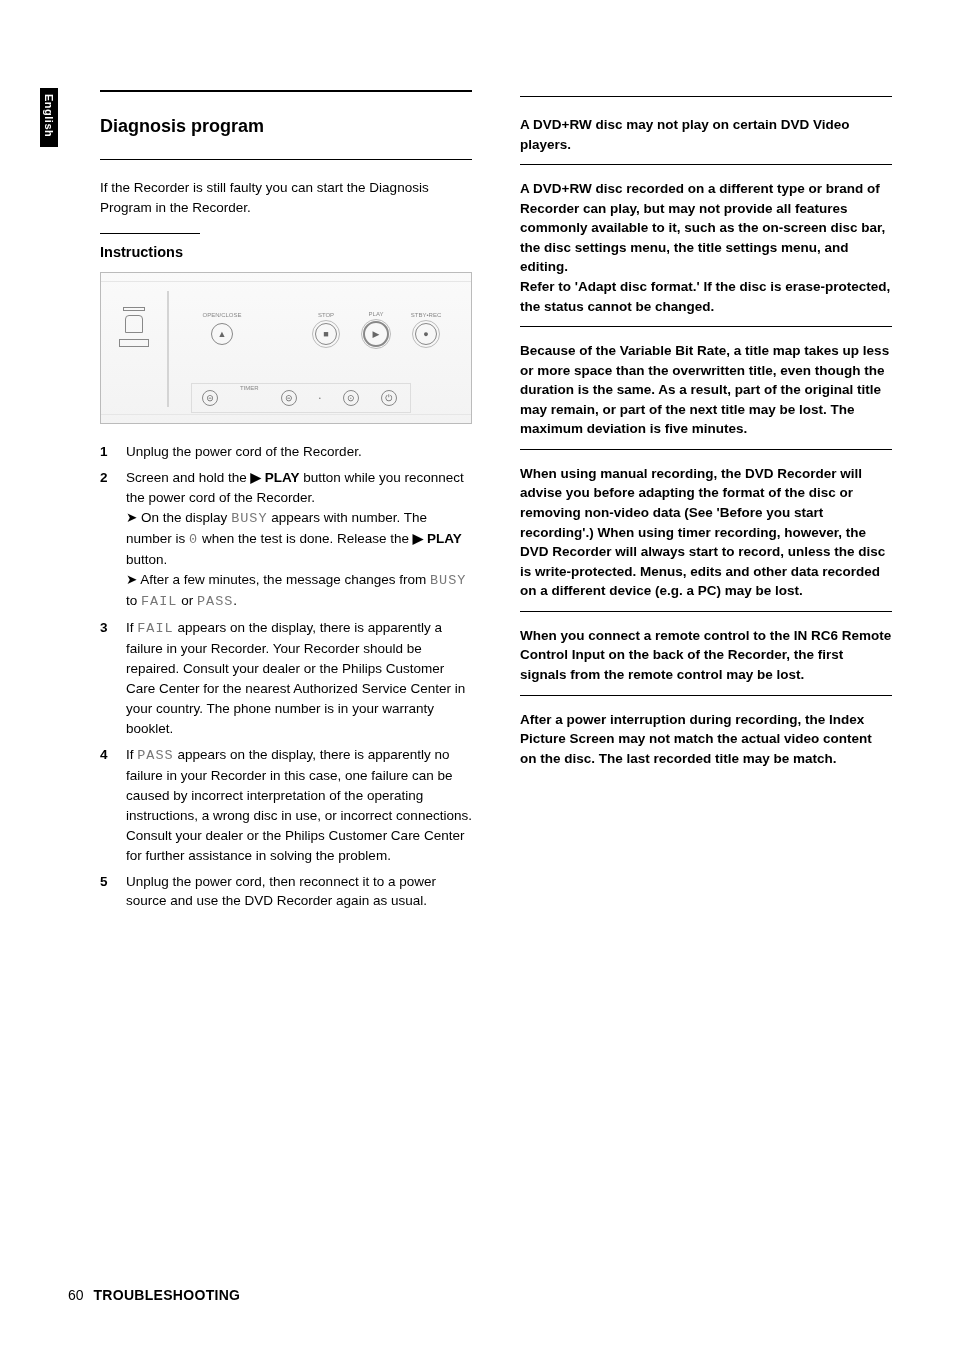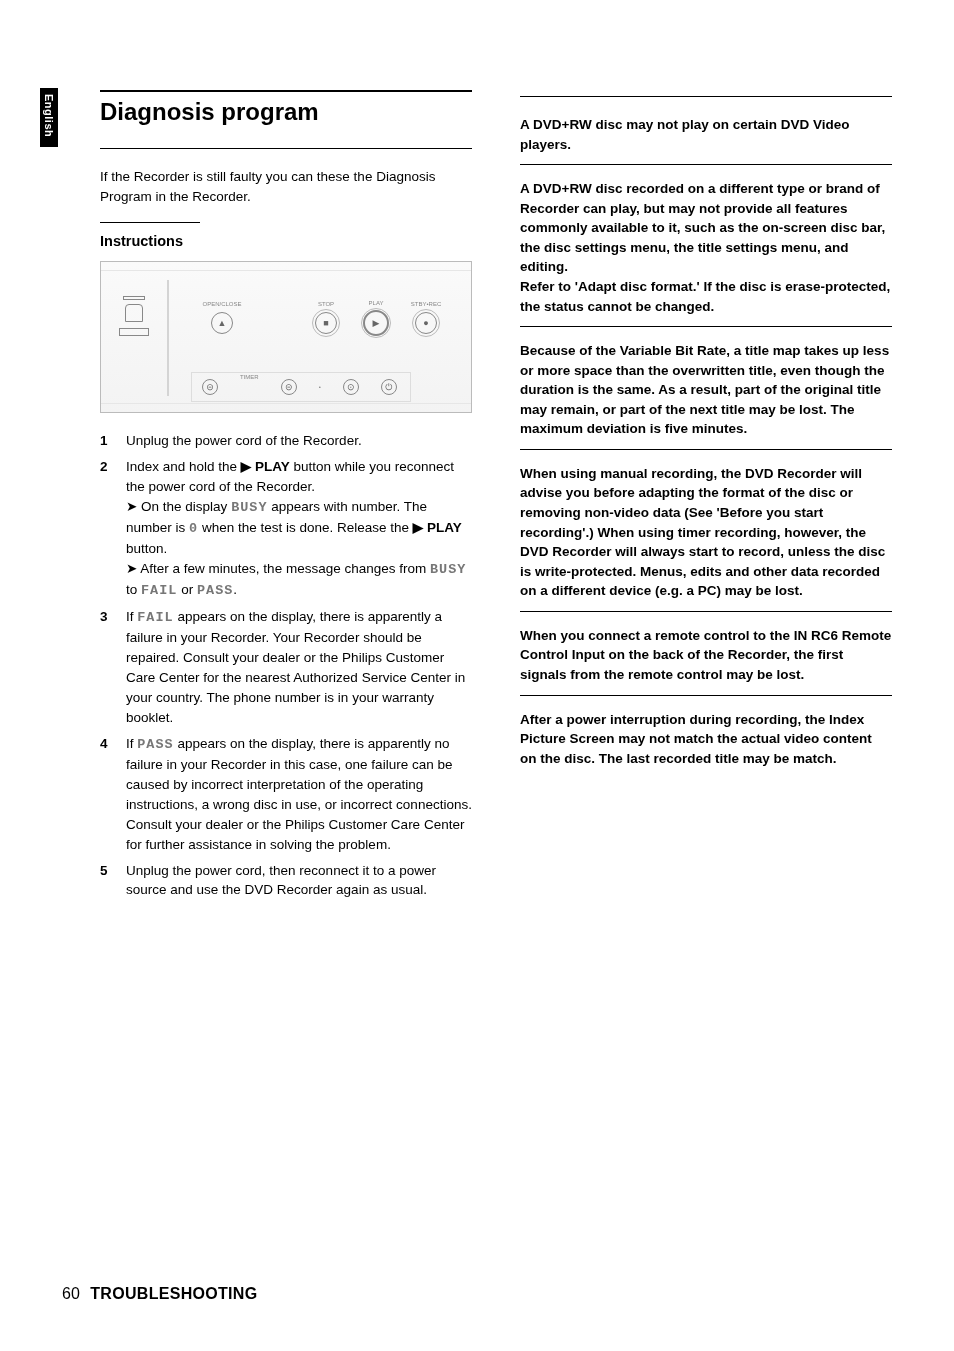--- a/index.html
+++ b/index.html
@@ -1,21 +1,21 @@
 <!DOCTYPE html>
 <html><head>
 <meta charset="utf-8">
 <style>
   * { margin: 0; padding: 0; box-sizing: border-box; }
   html, body { width: 954px; height: 1351px; background: #fff; font-family: "Gill Sans", "Gill Sans MT", "Segoe UI", sans-serif; color: #000; }
   .page { position: relative; width: 954px; height: 1351px; padding: 90px 62px 50px 62px; }
   .side-tab { position: absolute; left: 40px; top: 88px; background: #000; color: #fff; font-size: 11px; font-weight: 600; padding: 6px 3px 10px 3px; writing-mode: vertical-rl; text-orientation: mixed; letter-spacing: .5px; }
   .cols { display: flex; gap: 48px; }
   .col { flex: 1 1 0; }
-  h1.section { font-size: 24px; font-weight: 700; border-top: 2px solid #000; padding-top: 6px; margin-bottom: 22px; }
+  h1.section { font-size: 18px; font-weight: 700; border-top: 2px solid #000; padding-top: 24px; margin-bottom: 22px; }
   .rule-under { border-bottom: 1px solid #000; height: 0; margin: 6px 0 18px 0; }
   p.body { font-size: 13.5px; line-height: 1.45; margin-bottom: 16px; }
   h3.sub { font-size: 14.5px; font-weight: 700; margin-top: 4px; margin-bottom: 2px; }
   .sub-rule { width: 100px; border-top: 1px solid #000; margin-bottom: 10px; }
   .dev-panel { border: 1px solid #bbb; background: linear-gradient(#fafafa,#f3f3f3); height: 152px; margin: 12px 0 18px 0; position: relative; }
   .dev-panel .inner { position:absolute; left:0; right:0; top:8px; bottom:8px; border-top:1px solid #e6e6e6; border-bottom:1px solid #e6e6e6;}
   .dev-drive { position:absolute; left:12px; top:34px; width:44px; }
   .dev-drive .slot { width:22px; height:4px; border:1px solid #888; margin:0 0 2px 10px;}
   .dev-drive .mouth { width:18px; height:18px; border:1px solid #888; border-top-left-radius:4px;border-top-right-radius:4px; margin:4px 0 6px 12px;}
   .dev-drive .tray { width:30px; height:8px; border:1px solid #888; margin-left:6px;}
@@ -25,41 +25,41 @@
   .btn-row.bot { left:90px; top:110px; width:220px; border:1px solid #ddd; padding:6px 10px; gap:22px; }
   .knob { width:22px; height:22px; border:1px solid #888; border-radius:50%; display:flex; align-items:center; justify-content:center; font-size:9px; color:#666; position:relative;}
   .knob.big { width:26px; height:26px; border:2px solid #888; }
   .knob.dbl::before { content:""; position:absolute; inset:-4px; border:1px solid #bbb; border-radius:50%;}
   .lbl { position:absolute; top:-12px; left:50%; transform:translateX(-50%); font-size:6px; color:#888; white-space:nowrap;}
   ol.steps { list-style: none; counter-reset: step; font-size: 13.5px; line-height: 1.48; }
   ol.steps > li { position: relative; padding-left: 26px; margin-bottom: 6px; }
   ol.steps > li > .num { position:absolute; left:0; top:0; font-weight:700; color:#000;}
   .sub-arrow { display:block; padding-left:0; }
   .arrow { font-family: inherit; }
-  .seg { font-family: "Courier New", monospace; letter-spacing: 1px; color:#777; font-weight:700;}
+  .seg { font-family: "Courier New", monospace; letter-spacing: 1px; color:#777; font-weight:400;}
   .bold { font-weight:700; }
   .syslim p.body { border-bottom:1px solid #000; padding-bottom:10px; margin-bottom:14px;font-weight:bold;}
   .syslim p.body.nobord { border-bottom:none; padding-bottom:0;}
-  .footer { position:absolute; left:62px; bottom:48px; font-size:16px;}
+  .footer { position:absolute; left:68px; bottom:48px; font-size:14px;}
   .footer .pg { font-weight:400; margin-right:6px;}
   .footer .sec { font-weight:700; letter-spacing:.3px;}
 </style>
 </head>
 <body>
 
 <div class="page">
   <div class="side-tab">English</div>
 
   <div class="cols">
 
     <div class="col" style="margin-left:38px">
       <h1 class="section">Diagnosis program</h1>
       <div class="rule-under"></div>
 
-      <p class="body">If the Recorder is still faulty you can these the Diagnosis Program in the Recorder.</p>
+      <p class="body">If the Recorder is still faulty you can start the Diagnosis Program in the Recorder.</p>
 
       <div class="sub-rule"></div>
       <h3 class="sub">Instructions</h3>
 
       <div class="dev-panel">
         <div class="inner"></div>
         <div class="dev-drive">
           <div class="slot"></div>
           <div class="mouth"></div>
           <div class="tray"></div>
@@ -78,21 +78,21 @@
           <div class="knob" style="width:16px;height:16px">⊝</div>
           <span style="font-size:6px;color:#888">•</span>
           <div class="knob" style="width:16px;height:16px">⊙</div>
           <div class="knob" style="width:16px;height:16px">⏻</div>
         </div>
       </div>
 
       <ol class="steps">
         <li><span class="num">1</span><span>Unplug the power cord of the Recorder.</span></li>
         <li><span class="num">2</span>
-          <span>Index and hold the </span><span class="bold">▶ PLAY</span><span> button while you reconnect the power cord of the Recorder.</span>
+          <span>Screen and hold the </span><span class="bold">▶ PLAY</span><span> button while you reconnect the power cord of the Recorder.</span>
           <span class="sub-arrow"><span class="arrow">➤ On the display </span><span class="seg">BUSY</span><span> appears with number.  The number is </span><span class="seg">0</span><span> when the test is done. Release the </span><span class="bold">▶ PLAY</span><span> button.</span></span>
           <span class="sub-arrow"><span class="arrow">➤ After a few minutes, the message changes from </span><span class="seg">BUSY</span><span> to </span><span class="seg">FAIL</span><span> or </span><span class="seg">PASS</span><span>.</span></span>
         </li>
         <li><span class="num">3</span><span>If </span><span class="seg">FAIL</span><span> appears on the display, there is apparently a failure in your Recorder. Your Recorder should be repaired. Consult your dealer or the Philips Customer Care Center for the nearest Authorized Service Center in your country. The phone number is in your warranty booklet.</span></li>
         <li><span class="num">4</span><span>If </span><span class="seg">PASS</span><span> appears on the display, there is apparently no failure in your Recorder in this case, one failure can be caused by incorrect interpretation of the operating instructions, a wrong disc in use, or incorrect connections. Consult your dealer or the Philips Customer Care Center for further assistance in solving the problem.</span></li>
         <li><span class="num">5</span><span>Unplug the power cord, then reconnect it to a power source and use the DVD Recorder again as usual.</span></li>
       </ol>
     </div>
 
     <div class="col syslim">

